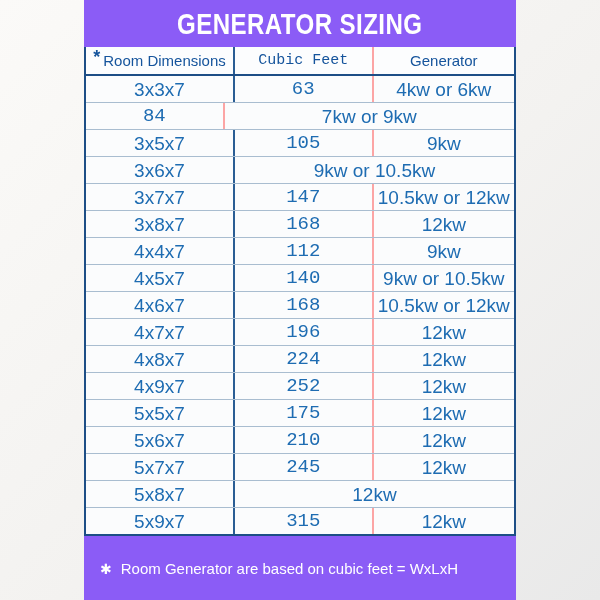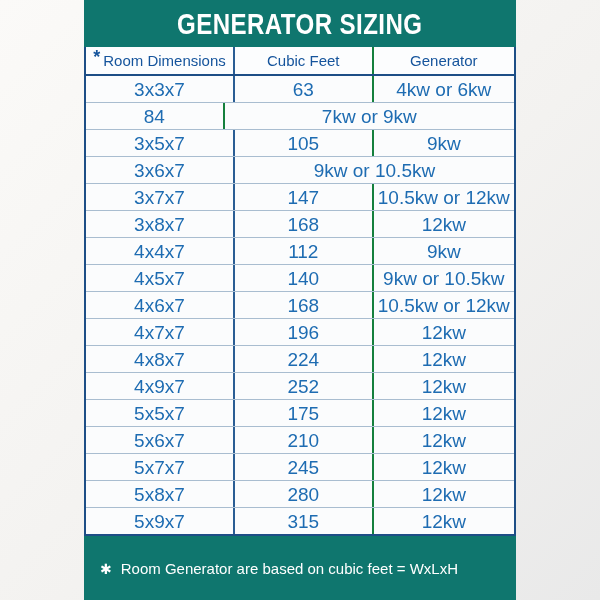--- a/index.html
+++ b/index.html
@@ -8,21 +8,21 @@
     font-family: "Liberation Sans", sans-serif;
     background: linear-gradient(135deg, #fbfaf8 0%, #f3f2f0 55%, #e9e9e9 100%);
     overflow: hidden;
   }
   .page { position: relative; width: 600px; height: 600px; }
 
   .panel {
     position: absolute;
     left: 84px; top: 0;
     width: 432px; height: 600px;
-    background: #0f766e;
+    background: #8b5cf6;
     display: flex;
     flex-direction: column;
   }
 
   .title-band {
     height: 47px;
     flex: 0 0 47px;
     display: flex;
     align-items: center;
     justify-content: center;
@@ -61,21 +61,21 @@
 
   .tcell {
     display: flex;
     align-items: center;
     justify-content: center;
     color: #1e6cb2;
     font-size: 19px;
     line-height: 1;
   }
   .c0 { width: 34.8%; border-right: 2px solid #2a5d94; }
-  .c1 { width: 32.4%; border-right: 2px solid #15803d; }
+  .c1 { width: 32.4%; border-right: 2px solid #fca5a5; font-family: Liberation Mono, monospace; }
   .c2 { flex: 1; }
 
   .thead .tcell { color: #15549c; font-size: 15px; }
   .hmark {
     font-weight: 700;
     font-size: 18px;
     color: #15549c;
     position: relative;
     top: -4px;
     margin-right: 3px;
@@ -189,21 +189,20 @@
           <div class="tcell c1">210</div>
           <div class="tcell c2">12kw</div>
         </div>
         <div class="trow">
           <div class="tcell c0">5x7x7</div>
           <div class="tcell c1">245</div>
           <div class="tcell c2">12kw</div>
         </div>
         <div class="trow">
           <div class="tcell c0">5x8x7</div>
-          <div class="tcell c1">280</div>
           <div class="tcell c2">12kw</div>
         </div>
         <div class="trow">
           <div class="tcell c0">5x9x7</div>
           <div class="tcell c1">315</div>
           <div class="tcell c2">12kw</div>
         </div>
       </div>
 
     <div class="footer">

